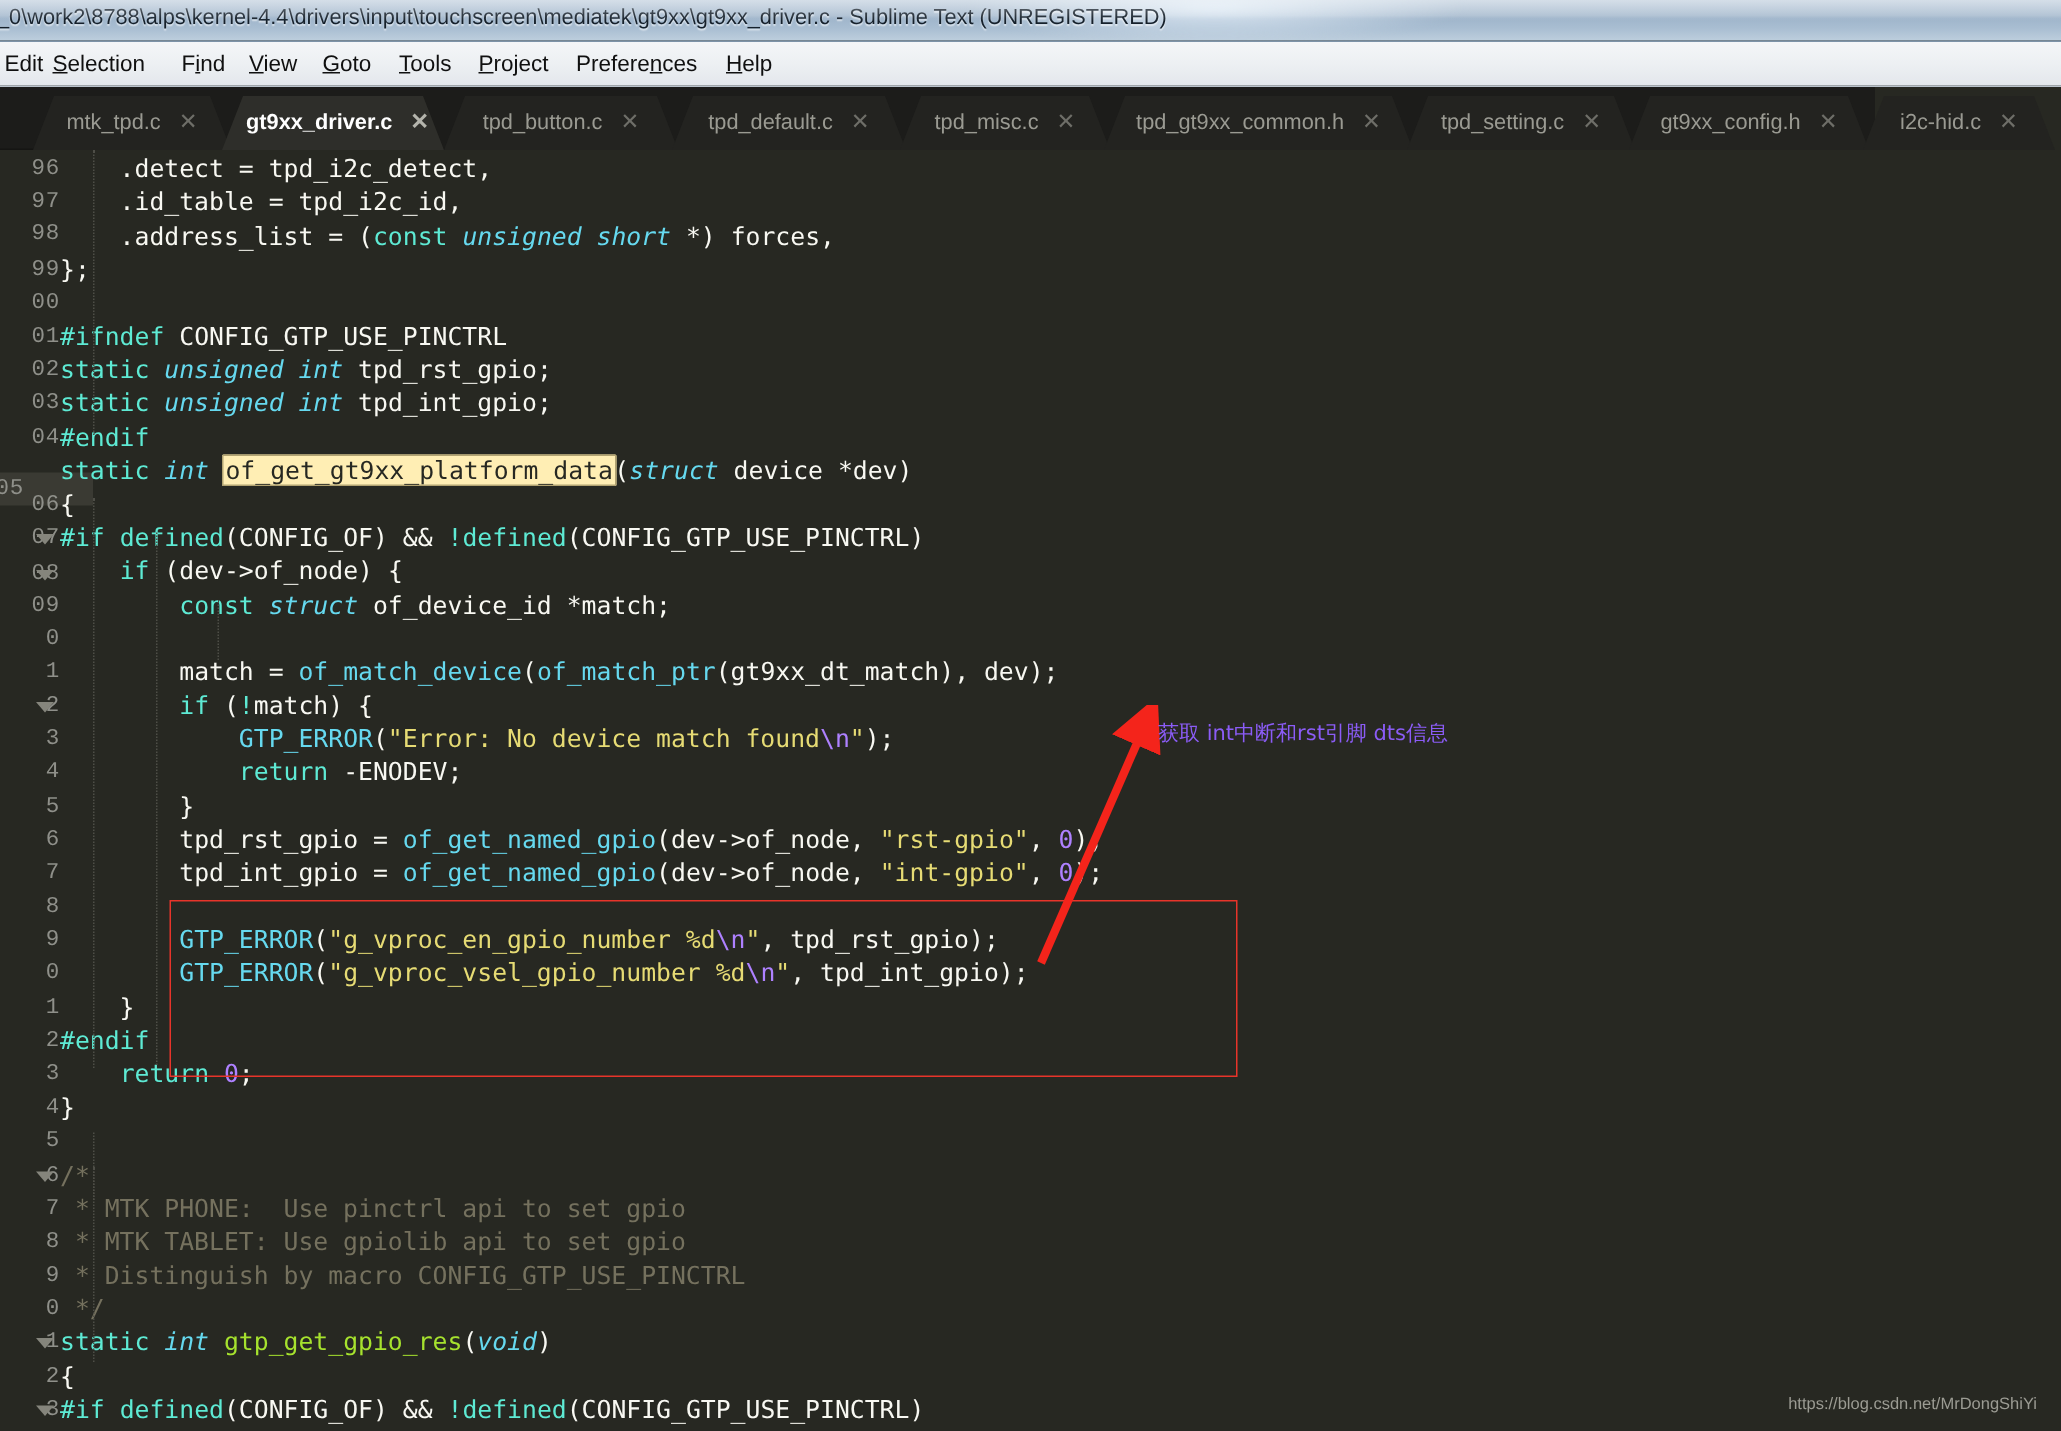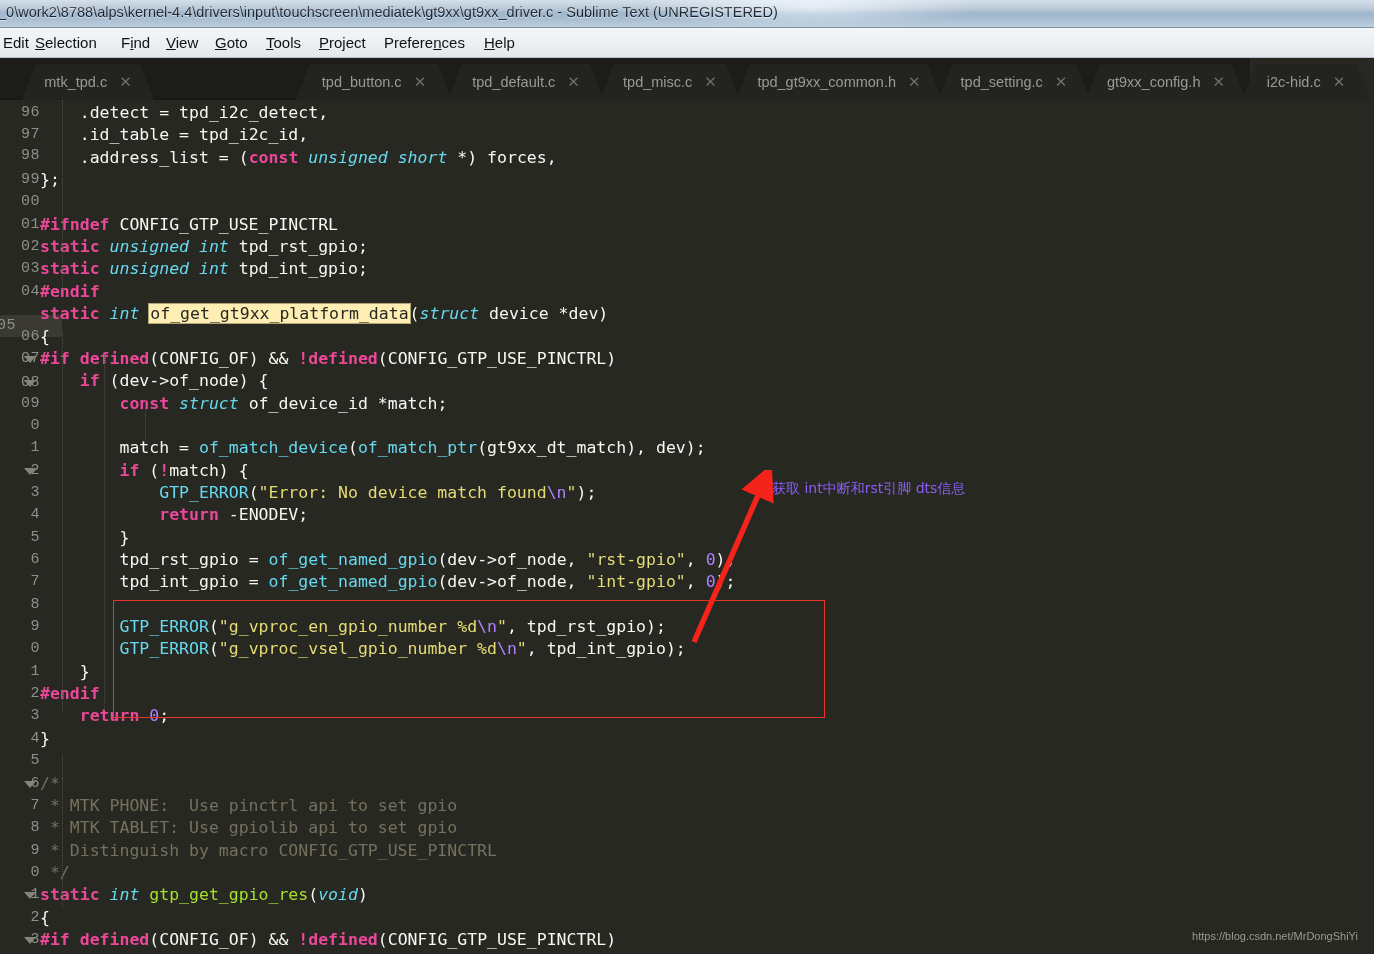--- a/index.html
+++ b/index.html
@@ -119,21 +119,21 @@
   .cline { position: absolute; left: 0; height: 22.35px; line-height: 22.35px; }
 
   
   .guide {
     position: absolute;
     width: 1px;
     border-left: 1px dotted #4e4e47;
   }
 
   
-  .kw   { color: #ec4899; font-weight: bold; }            
+  .kw   { color: #5eead4; }            
   .typ  { color: #66d9ef; font-style: italic; }  
   .fn   { color: #66d9ef; }            
   .fnd  { color: #a6e22e; }            
   .str  { color: #e6db74; }            
   .esc  { color: #ae81ff; }            
   .num  { color: #ae81ff; }
   .cmt  { color: #75715e; }            
   .pl   { color: #f8f8f2; }            
 
   
@@ -181,20 +181,21 @@
     <div class="menu-item" style="left: 163px;"><u>V</u>iew</div>
     <div class="menu-item" style="left: 212px;"><u>G</u>oto</div>
     <div class="menu-item" style="left: 263px;"><u>T</u>ools</div>
     <div class="menu-item" style="left: 316px;"><u>P</u>roject</div>
     <div class="menu-item" style="left: 381px;">Prefere<u>n</u>ces</div>
     <div class="menu-item" style="left: 481px;"><u>H</u>elp</div>
   </div>
 
 <div id="tabbar">
     <div class="tab" style="left: 22px; width: 132px;"><span class="tab-label">mtk_tpd.c</span><span class="tab-close">✕</span></div>
+    <div class="tab active" style="left: 148px; width: 148px;"><span class="tab-label">gt9xx_driver.c</span><span class="tab-close">✕</span></div>
     <div class="tab" style="left: 296px; width: 156px;"><span class="tab-label">tpd_button.c</span><span class="tab-close">✕</span></div>
     <div class="tab" style="left: 448px; width: 156px;"><span class="tab-label">tpd_default.c</span><span class="tab-close">✕</span></div>
     <div class="tab" style="left: 600px; width: 140px;"><span class="tab-label">tpd_misc.c</span><span class="tab-close">✕</span></div>
     <div class="tab" style="left: 736px; width: 206px;"><span class="tab-label">tpd_gt9xx_common.h</span><span class="tab-close">✕</span></div>
     <div class="tab" style="left: 938px; width: 152px;"><span class="tab-label">tpd_setting.c</span><span class="tab-close">✕</span></div>
     <div class="tab" style="left: 1086px; width: 160px;"><span class="tab-label">gt9xx_config.h</span><span class="tab-close">✕</span></div>
     <div class="tab" style="left: 1242px; width: 128px;"><span class="tab-label">i2c-hid.c</span><span class="tab-close">✕</span></div>
   </div>
 
 <div id="editor">

